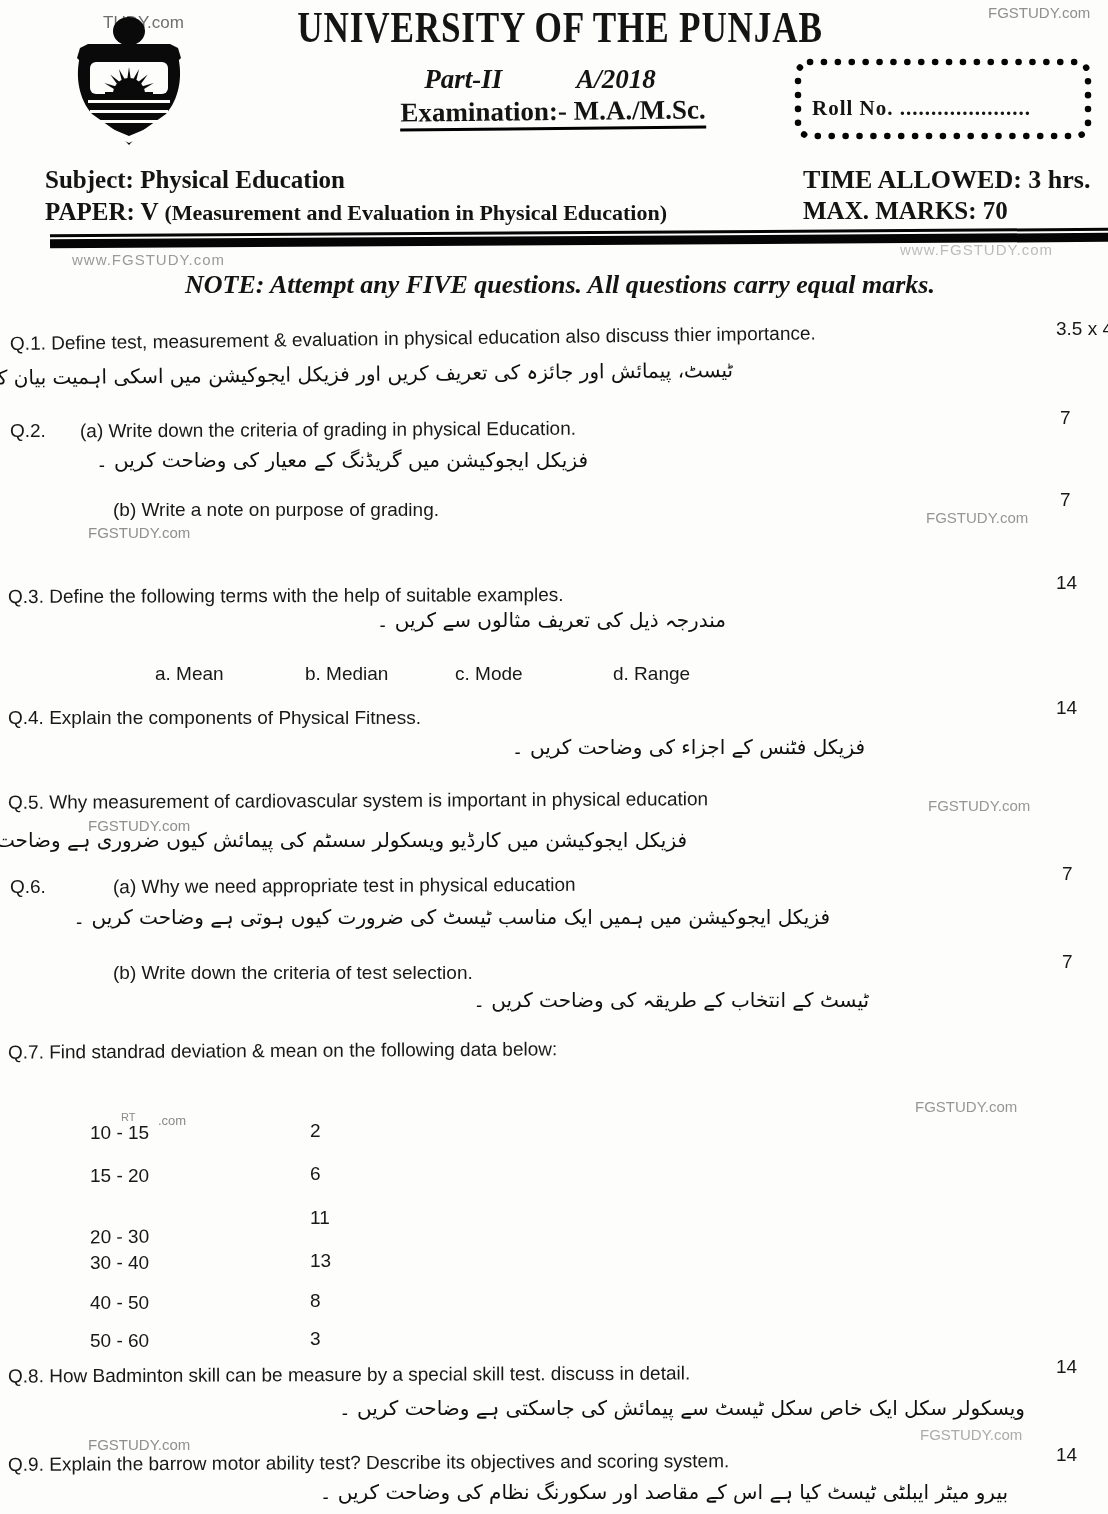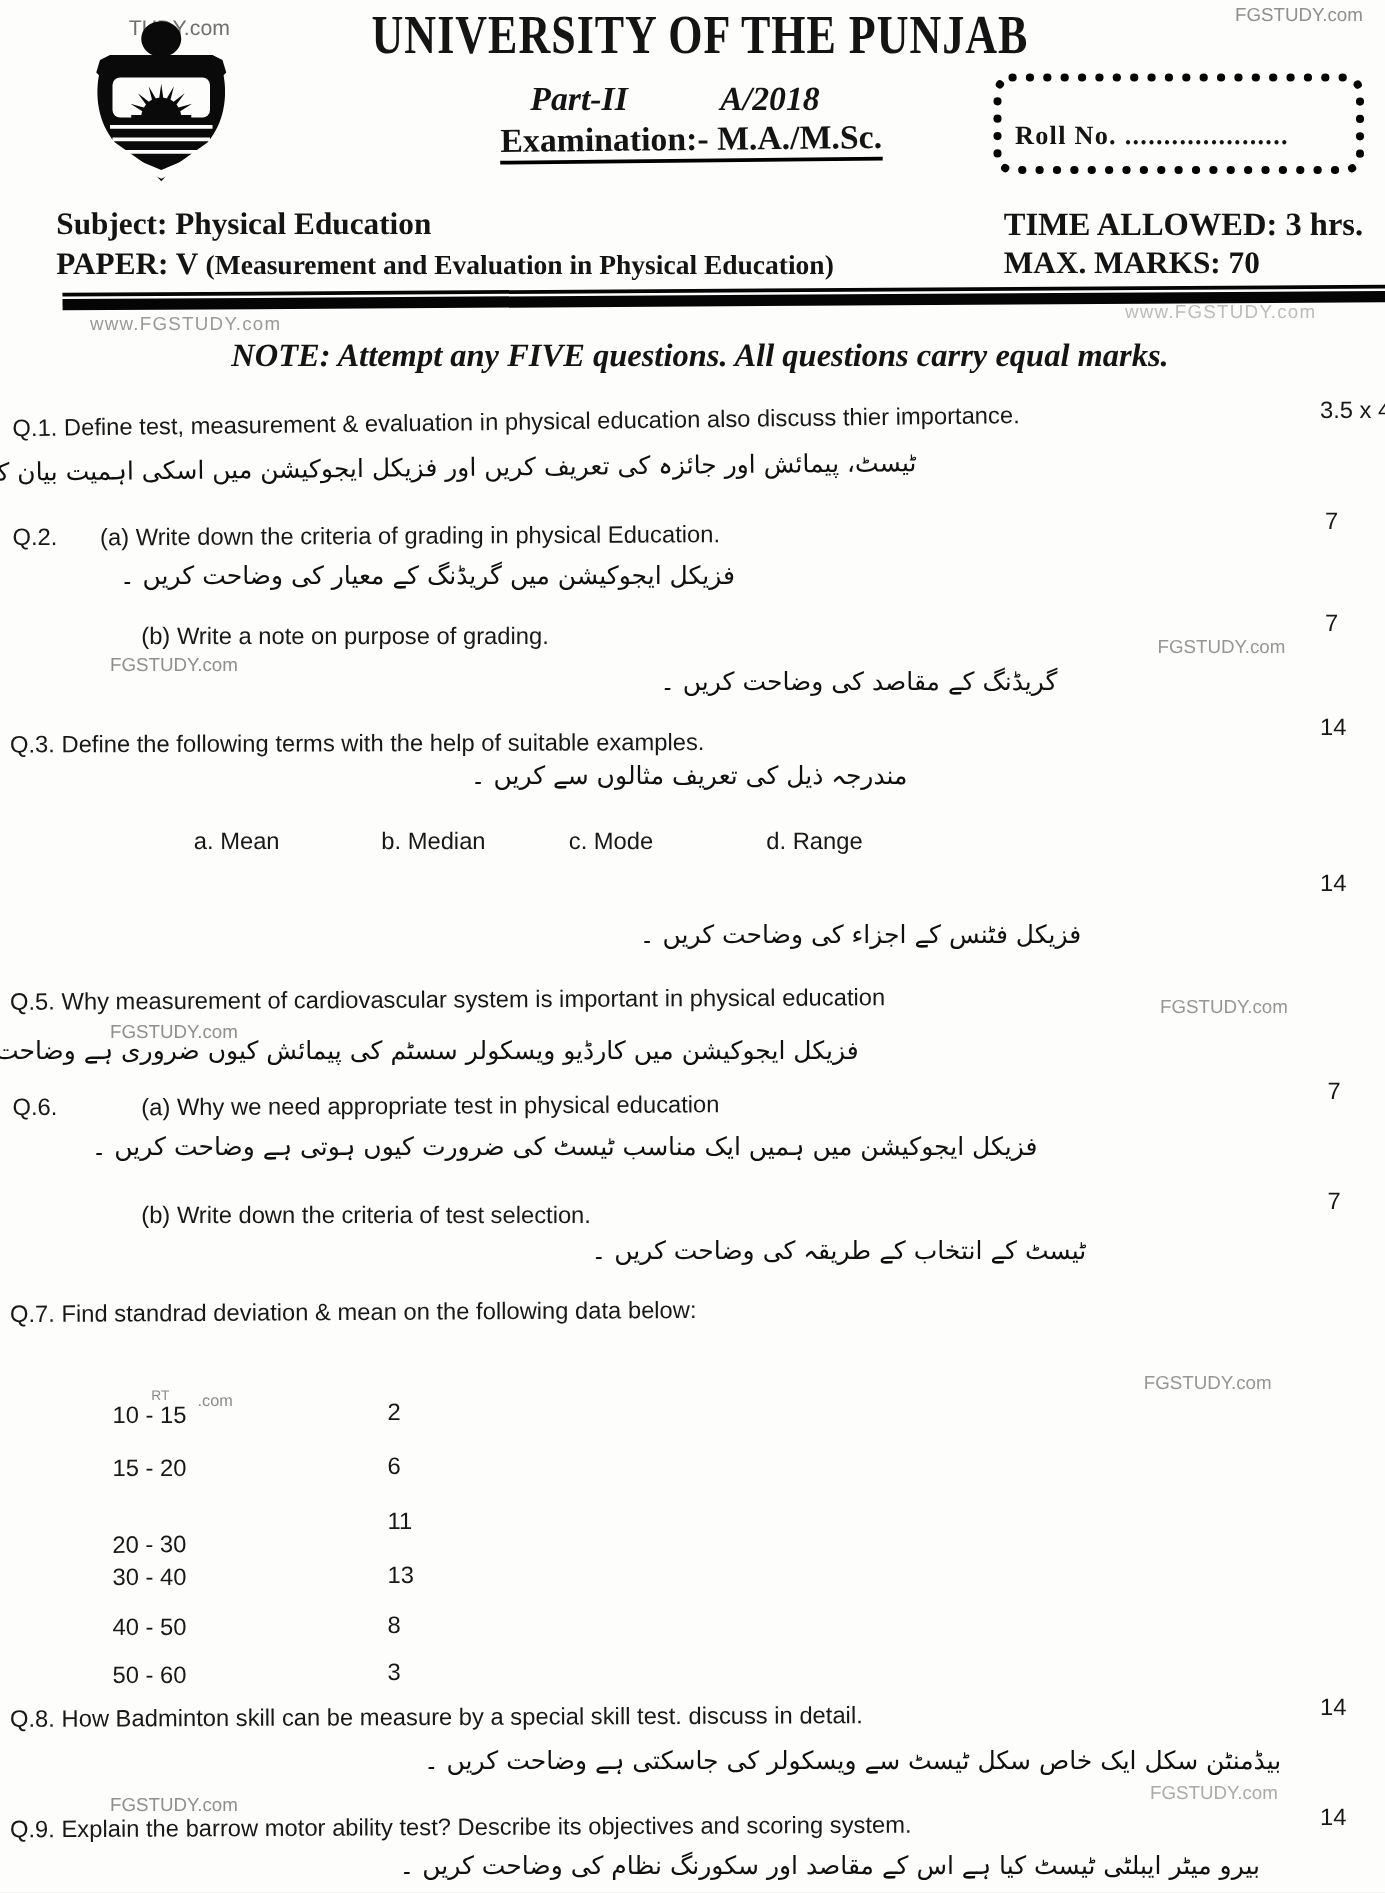--- a/index.html
+++ b/index.html
@@ -122,32 +122,34 @@
   <div class="abs marks" style="left:1056px;top:318px;">3.5 x 4</div>
   <div class="abs urd" style="right:375px;top:362px;transform:rotate(-.6deg);">ٹیسٹ، پیمائش اور جائزہ کی تعریف کریں اور فزیکل ایجوکیشن میں اسکی اہمیت بیان کریں ۔</div>
 
   <div class="abs q" style="left:10px;top:420px;">Q.2.</div>
   <div class="abs q" style="left:80px;top:419px;transform:rotate(-.3deg);">(a) Write down the criteria of grading in physical Education.</div>
   <div class="abs marks" style="left:1060px;top:407px;">7</div>
   <div class="abs urd" style="right:520px;top:448px;">فزیکل ایجوکیشن میں گریڈنگ کے معیار کی وضاحت کریں ۔</div>
 
   <div class="abs q" style="left:113px;top:499px;">(b) Write a note on purpose of grading.</div>
   <div class="abs marks" style="left:1060px;top:489px;">7</div>
-  <div class="abs urd" style="right:262px;top:533px;">گریڈنگ کے مقاصد کی وضاحت کریں ۔</div>
 
   <div class="abs q" style="left:8px;top:585px;transform:rotate(-.2deg);">
     <span>Q.3.</span>&nbsp;<span>Define the following terms with the help of suitable examples.</span>
   </div>
   <div class="abs marks" style="left:1056px;top:572px;">14</div>
   <div class="abs urd" style="right:382px;top:608px;">مندرجہ ذیل کی تعریف مثالوں سے کریں ۔</div>
   <div class="abs q" style="left:155px;top:663px;">a. Mean</div>
   <div class="abs q" style="left:305px;top:663px;">b. Median</div>
   <div class="abs q" style="left:455px;top:663px;">c. Mode</div>
   <div class="abs q" style="left:613px;top:663px;">d. Range</div>
 
+  <div class="abs q" style="left:8px;top:707px;">
+    <span>Q.4.</span>&nbsp;<span>Explain the components of Physical Fitness.</span>
+  </div>
   <div class="abs marks" style="left:1056px;top:697px;">14</div>
   <div class="abs urd" style="right:243px;top:735px;">فزیکل فٹنس کے اجزاء کی وضاحت کریں ۔</div>
 
   <div class="abs q" style="left:8px;top:790px;transform:rotate(-.3deg);">
     <span>Q.5.</span>&nbsp;<span>Why measurement of cardiovascular system is important in physical education</span>
   </div>
   <div class="abs urd" style="right:421px;top:828px;">فزیکل ایجوکیشن میں کارڈیو ویسکولر سسٹم کی پیمائش کیوں ضروری ہے وضاحت کریں ۔</div>
 
   <div class="abs q" style="left:10px;top:876px;">Q.6.</div>
   <div class="abs q" style="left:113px;top:875px;transform:rotate(-.3deg);">(a)  Why we need appropriate test in physical education</div>
@@ -173,21 +175,21 @@
   <div class="abs q" style="left:310px;top:1250px;">13</div>
   <div class="abs q" style="left:90px;top:1292px;">40 - 50</div>
   <div class="abs q" style="left:310px;top:1290px;">8</div>
   <div class="abs q" style="left:90px;top:1330px;">50 - 60</div>
   <div class="abs q" style="left:310px;top:1328px;">3</div>
 
   <div class="abs q" style="left:8px;top:1364px;transform:rotate(-.25deg);">
     <span>Q.8.</span>&nbsp;<span>How Badminton skill can be measure by a special skill test. discuss in detail.</span>
   </div>
   <div class="abs marks" style="left:1056px;top:1356px;">14</div>
-  <div class="abs urd" style="right:83px;top:1396px;">بیڈمنٹن سکل ایک خاص سکل ٹیسٹ سے ویسکولر کی جاسکتی ہے وضاحت کریں ۔</div>
+  <div class="abs urd" style="right:83px;top:1396px;">ویسکولر سکل ایک خاص سکل ٹیسٹ سے پیمائش کی جاسکتی ہے وضاحت کریں ۔</div>
 
   <div class="abs q" style="left:8px;top:1452px;transform:rotate(-.3deg);">
     <span>Q.9.</span>&nbsp;<span>Explain the barrow motor ability test? Describe its objectives and scoring system.</span>
   </div>
   <div class="abs marks" style="left:1056px;top:1444px;">14</div>
   <div class="abs urd" style="right:100px;top:1480px;">بیرو میٹر ایبلٹی ٹیسٹ کیا ہے اس کے مقاصد اور سکورنگ نظام کی وضاحت کریں ۔</div>
 
 </div>
 
 </body></html>

